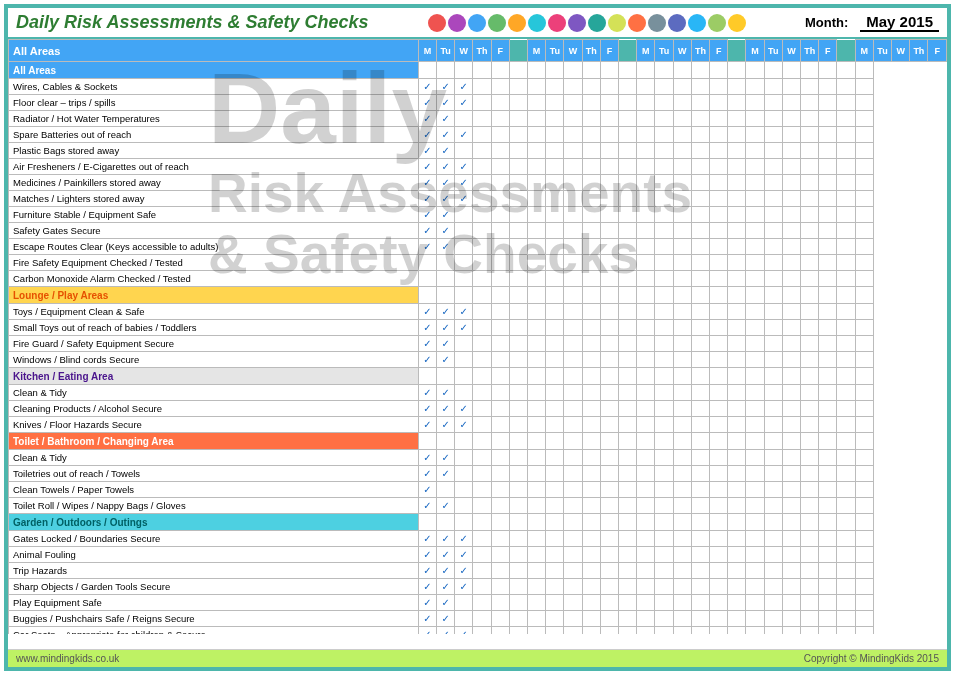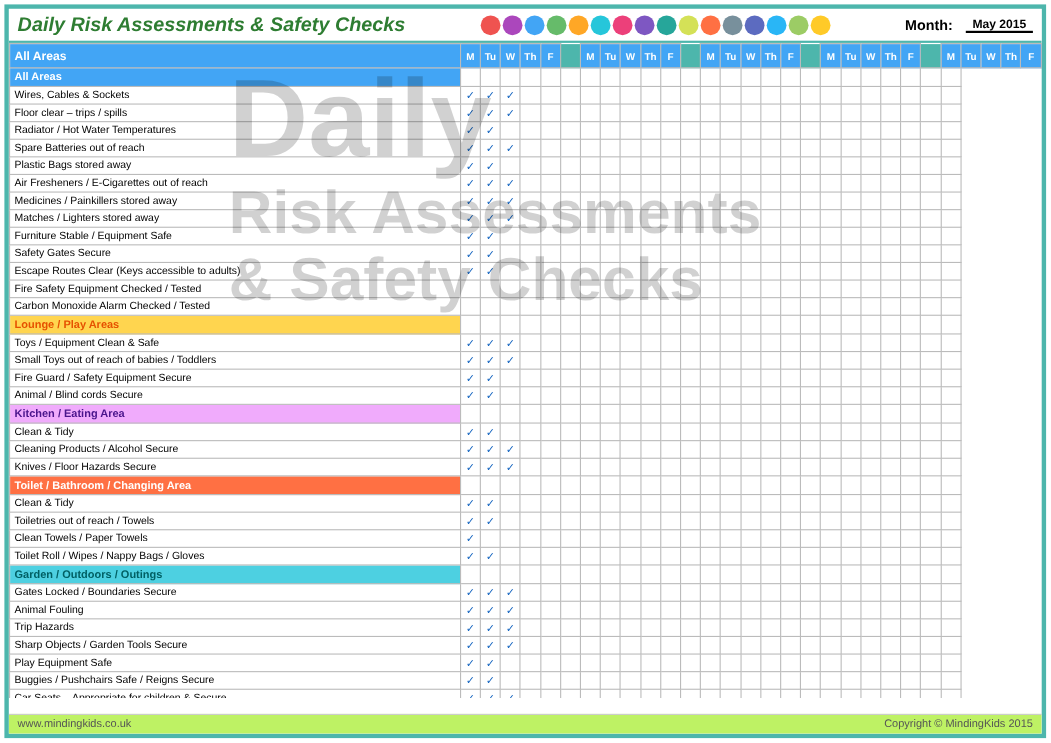--- a/index.html
+++ b/index.html
@@ -133,21 +133,21 @@
       <span style="width:18px;height:18px;border-radius:50%;background:#d4e157;display:inline-block;"></span>
       <span style="width:18px;height:18px;border-radius:50%;background:#ff7043;display:inline-block;"></span>
       <span style="width:18px;height:18px;border-radius:50%;background:#78909c;display:inline-block;"></span>
       <span style="width:18px;height:18px;border-radius:50%;background:#5c6bc0;display:inline-block;"></span>
       <span style="width:18px;height:18px;border-radius:50%;background:#29b6f6;display:inline-block;"></span>
       <span style="width:18px;height:18px;border-radius:50%;background:#9ccc65;display:inline-block;"></span>
       <span style="width:18px;height:18px;border-radius:50%;background:#ffca28;display:inline-block;"></span>
     </div>
     <div style="display:flex;align-items:center;gap:12px;">
       <span style="font-size:13px;font-weight:bold;">Month:</span>
-      <span style="font-size:11px;font-weight:bold;border-bottom:2px solid #000;padding:0 6px;">May 2015</span>
+      <span style="font-size:15px;font-weight:bold;border-bottom:2px solid #000;padding:0 6px;">May 2015</span>
     </div>
   </div>
 
   <div style="position:absolute;top:45px;left:200px;z-index:10;pointer-events:none;opacity:0.18;font-weight:900;line-height:1.1;color:#000;">
     <div style="font-size:100px;">Daily</div>
     <div style="font-size:55px;">Risk Assessments</div>
     <div style="font-size:55px;">&amp; Safety Checks</div>
   </div>
 
   <div style="overflow:auto;height:calc(100% - 42px - 22px);">
@@ -690,49 +690,49 @@
             <td class="check-cell"></td>
             <td class="check-cell"></td>
             <td class="check-cell"></td>
       <td class="check-cell"></td>
             <td class="check-cell"></td>
             <td class="check-cell"></td>
             <td class="check-cell"></td>
             <td class="check-cell"></td>
     </tr>
           <tr>
-      <td class="row-label">Animal / Blind cords Secure</td>
-      <td class="check-cell">✓</td>
-            <td class="check-cell">✓</td>
-            <td class="check-cell"></td>
-            <td class="check-cell"></td>
-            <td class="check-cell"></td>
-      <td class="check-cell"></td>
-            <td class="check-cell"></td>
-            <td class="check-cell"></td>
-            <td class="check-cell"></td>
-            <td class="check-cell"></td>
-      <td class="check-cell"></td>
-            <td class="check-cell"></td>
-            <td class="check-cell"></td>
-            <td class="check-cell"></td>
-            <td class="check-cell"></td>
-      <td class="check-cell"></td>
-            <td class="check-cell"></td>
-            <td class="check-cell"></td>
-            <td class="check-cell"></td>
-            <td class="check-cell"></td>
-      <td class="check-cell"></td>
-            <td class="check-cell"></td>
-            <td class="check-cell"></td>
-            <td class="check-cell"></td>
-            <td class="check-cell"></td>
-    </tr>
-          <tr>
-      <td class="section-header" style="background:#f0abfc;color:#4a148c;font-weight:bold;font-size:10px;">Kitchen / Eating Area</td>
+      <td class="row-label">Windows / Blind cords Secure</td>
+      <td class="check-cell">✓</td>
+            <td class="check-cell">✓</td>
+            <td class="check-cell"></td>
+            <td class="check-cell"></td>
+            <td class="check-cell"></td>
+      <td class="check-cell"></td>
+            <td class="check-cell"></td>
+            <td class="check-cell"></td>
+            <td class="check-cell"></td>
+            <td class="check-cell"></td>
+      <td class="check-cell"></td>
+            <td class="check-cell"></td>
+            <td class="check-cell"></td>
+            <td class="check-cell"></td>
+            <td class="check-cell"></td>
+      <td class="check-cell"></td>
+            <td class="check-cell"></td>
+            <td class="check-cell"></td>
+            <td class="check-cell"></td>
+            <td class="check-cell"></td>
+      <td class="check-cell"></td>
+            <td class="check-cell"></td>
+            <td class="check-cell"></td>
+            <td class="check-cell"></td>
+            <td class="check-cell"></td>
+    </tr>
+          <tr>
+      <td class="section-header" style="background:#e5e5e5;color:#4a148c;font-weight:bold;font-size:10px;">Kitchen / Eating Area</td>
       <td class="check-cell"></td>
             <td class="check-cell"></td>
             <td class="check-cell"></td>
             <td class="check-cell"></td>
             <td class="check-cell"></td>
       <td class="check-cell"></td>
             <td class="check-cell"></td>
             <td class="check-cell"></td>
             <td class="check-cell"></td>
             <td class="check-cell"></td>

